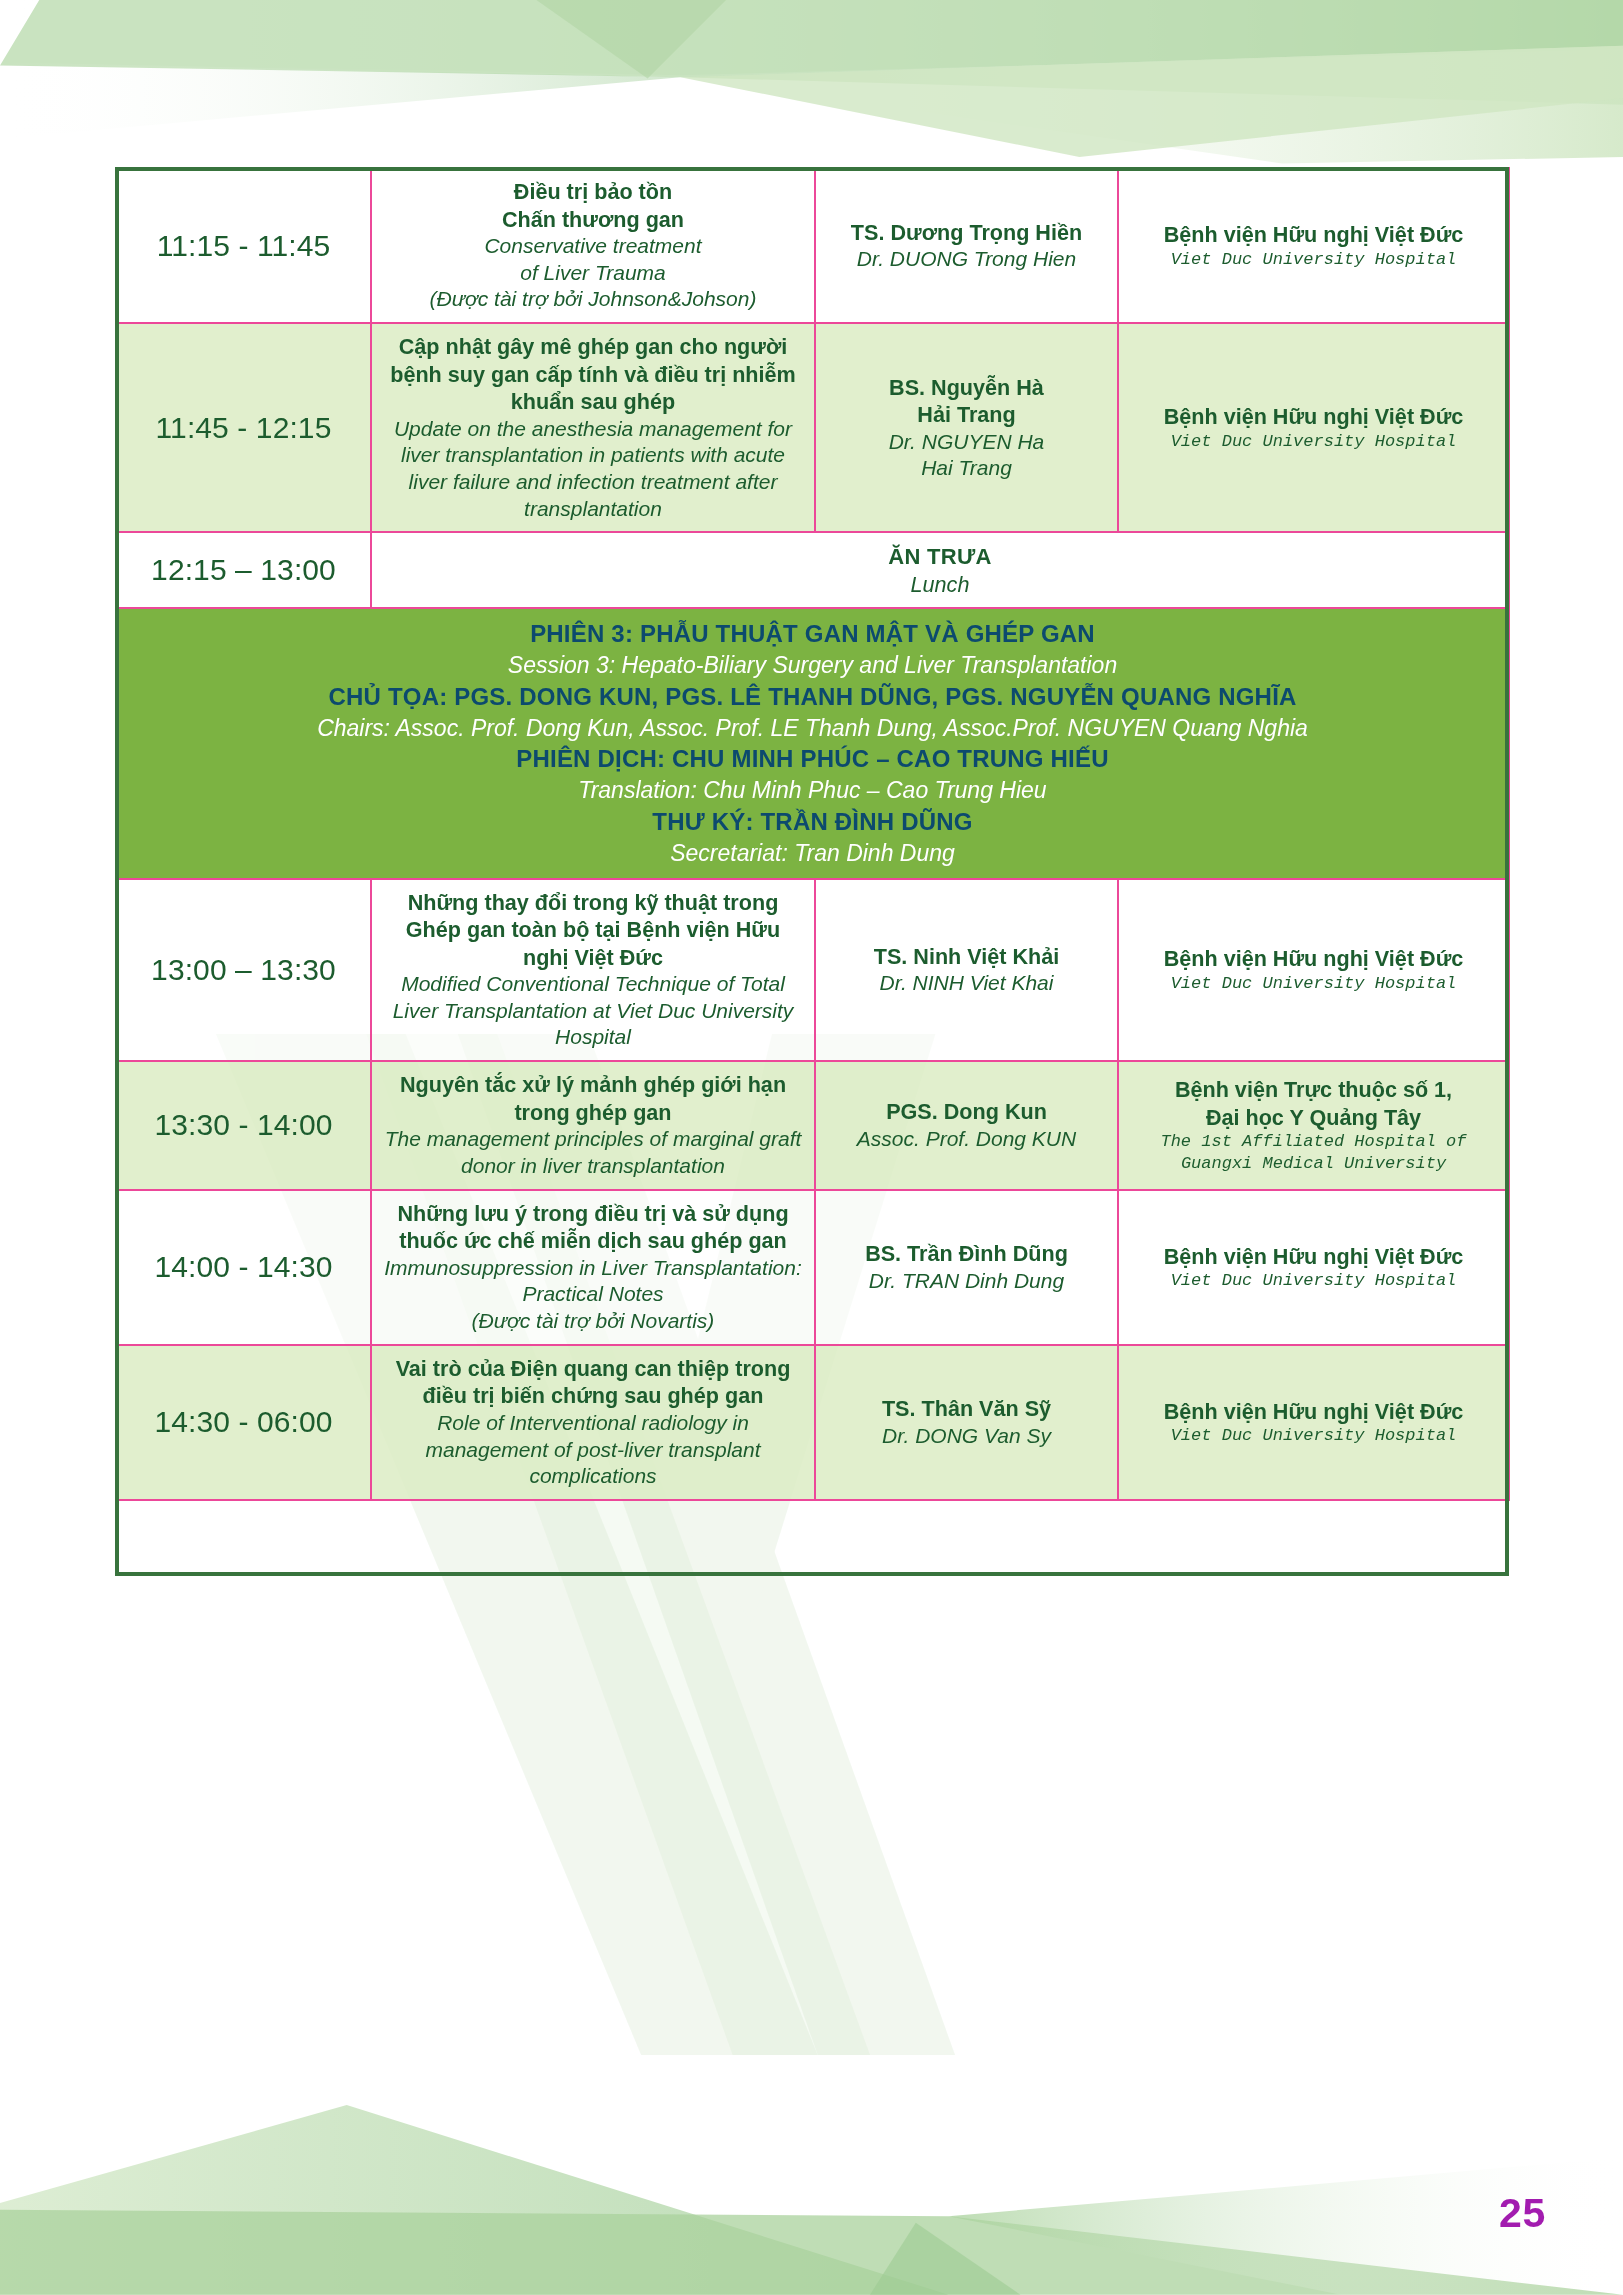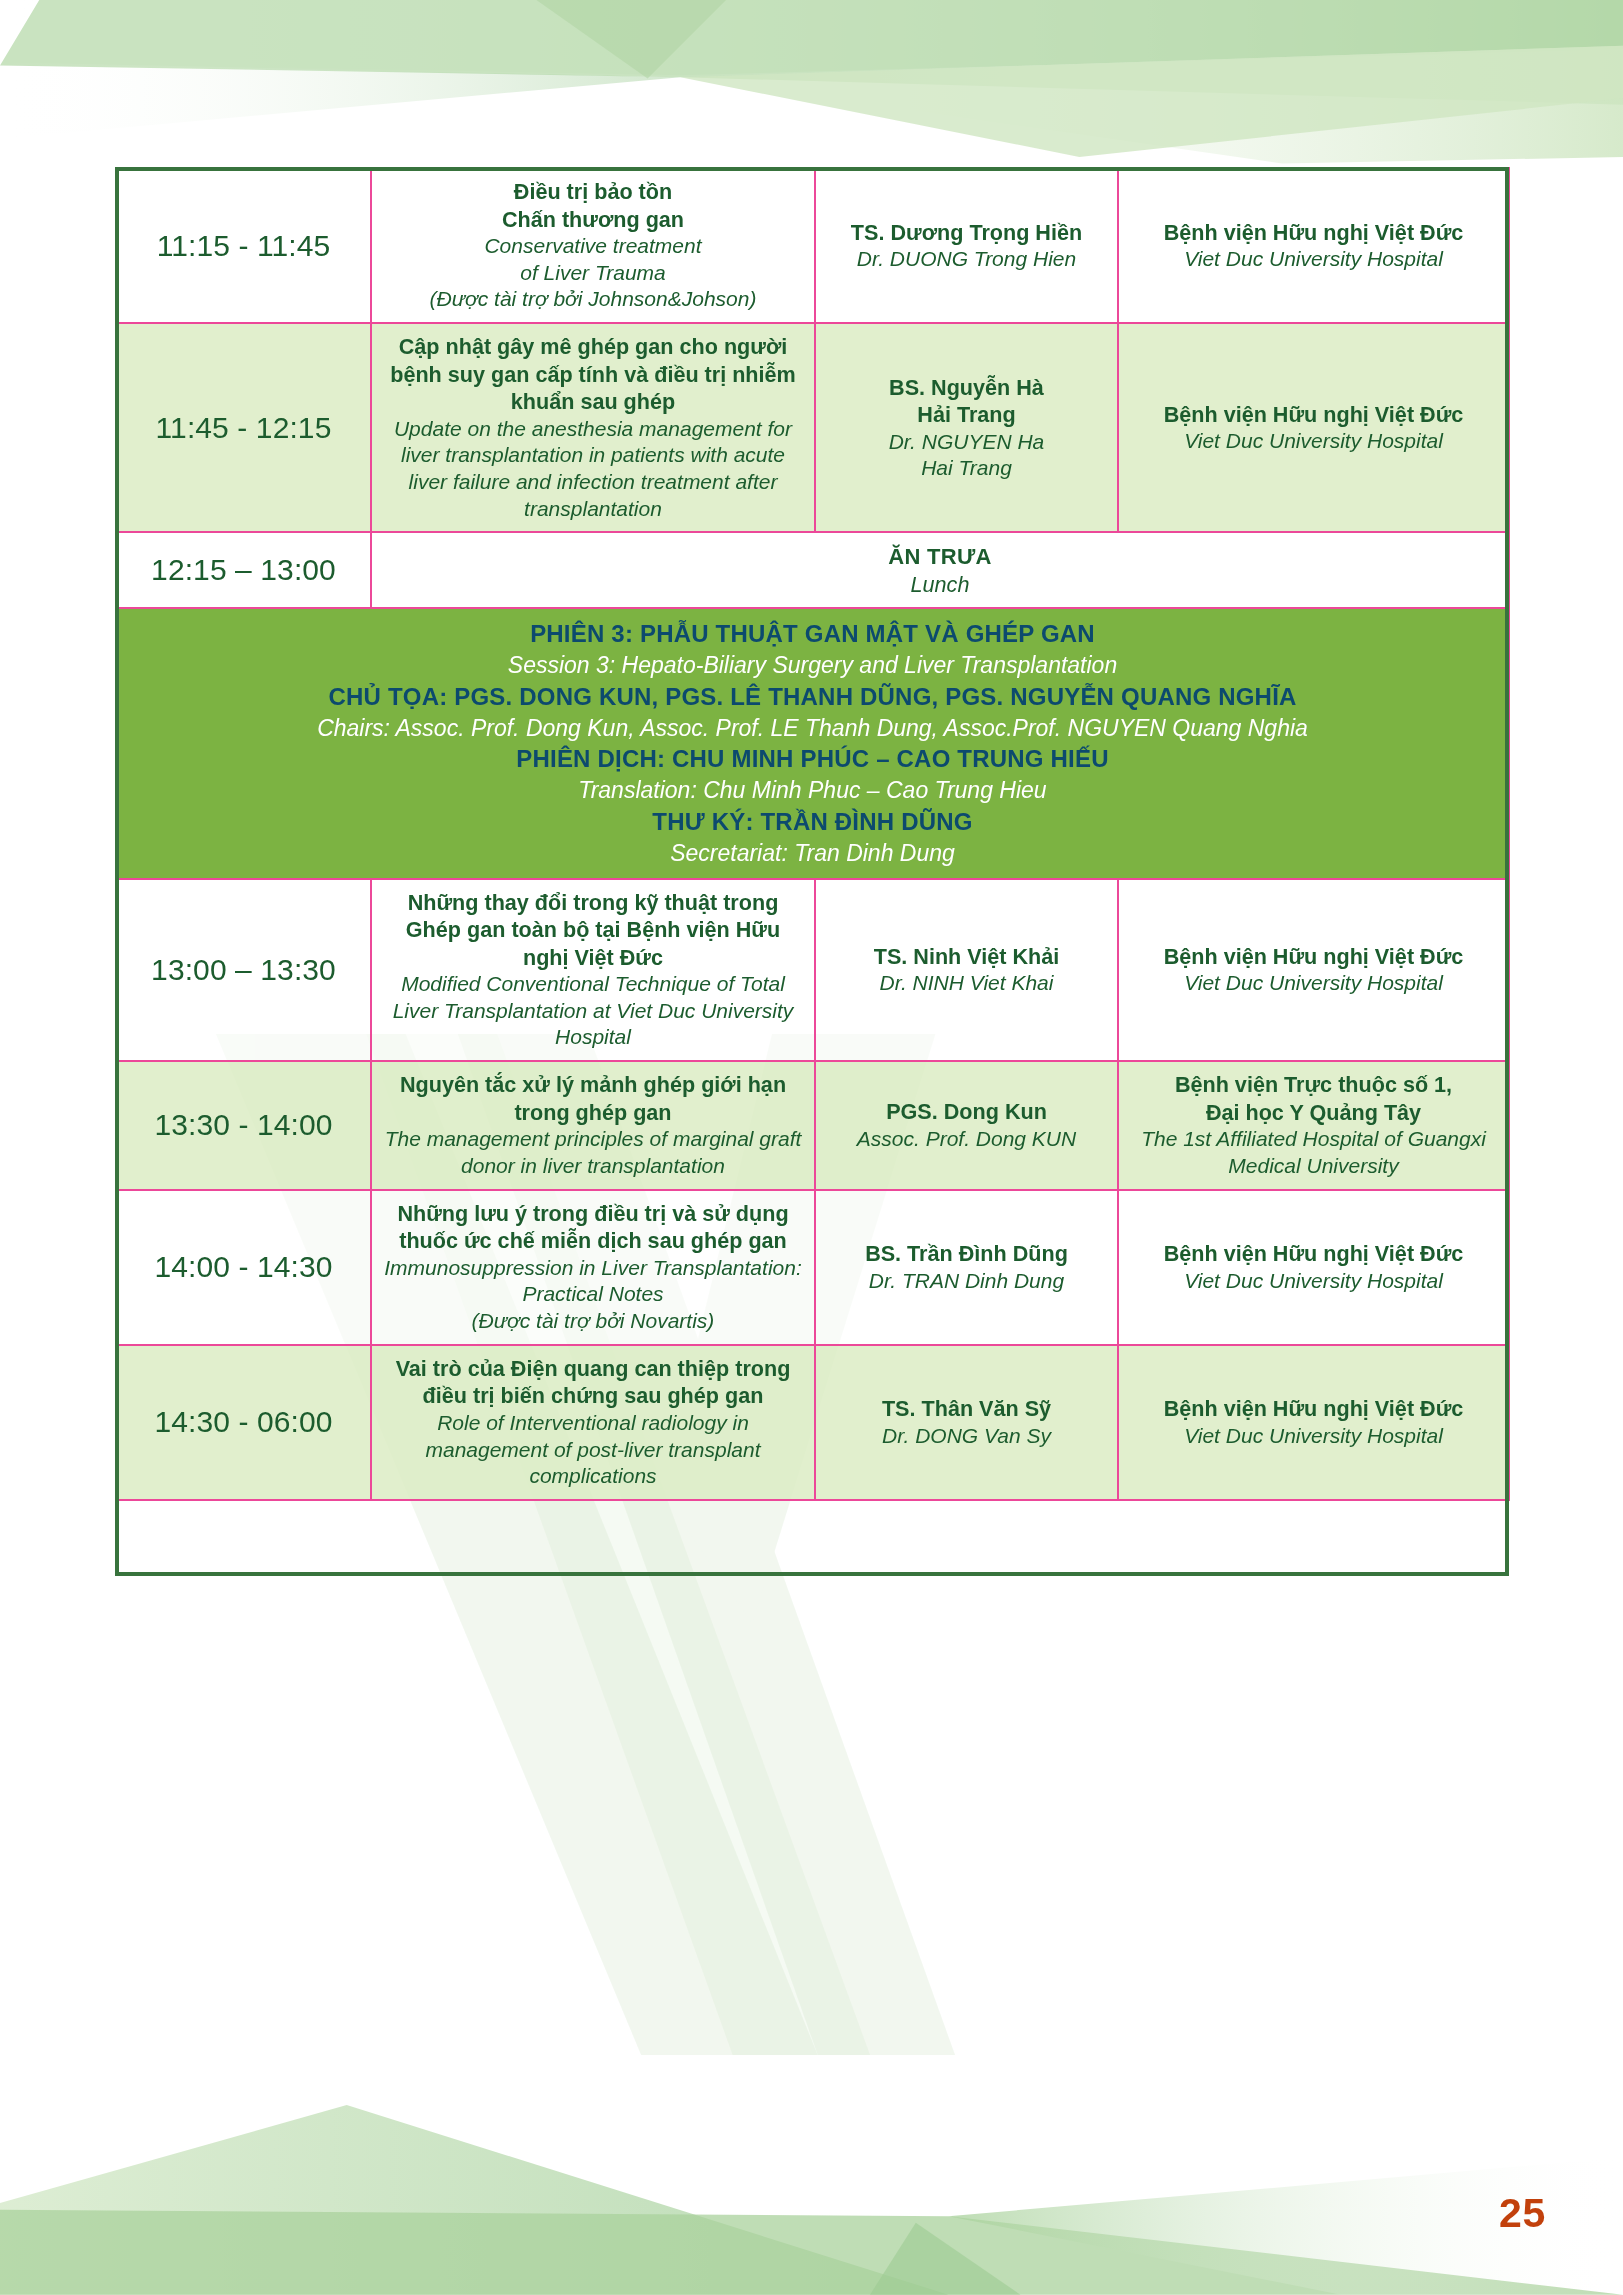--- a/index.html
+++ b/index.html
@@ -89,21 +89,21 @@
     font-style: italic;
     font-weight: 400;
     line-height: 1.27;
   }
   .vn + .en { margin-top: 0px; }
 
   .topic-cell { padding: 13px 14.4px; }
   .speaker-cell .vn { font-size: 21.6px; }
   .speaker-cell .en { font-size: 21px; }
   .hosp-cell .vn { font-size: 21.6px; }
-  .hosp-cell .en { font-size: 21px; }
+  .hosp-cell .en { font-size: 17px; font-family: Liberation Mono, monospace; }
 
   
   .break-cell { padding: 19.6px 10.5px; }
   .break-cell .vn { font-size: 22px; letter-spacing: 0.3px; }
   .break-cell .en { font-size: 21.6px; }
 
   
   td.session-band {
     background: #7cb342 !important;
     border-left: 2px solid #38733d;
@@ -127,21 +127,21 @@
     line-height: 1.33;
   }
 
   
   #page-number {
     position: absolute;
     right: 77px;
     bottom: 58px;
     font-size: 41px;
     font-weight: bold;
-    color: #c2410c;
+    color: #a21caf;
     letter-spacing: 0.7px;
   }
 </style>
 </head>
 <body>
 
 <div id="page">
 
   <div class="deco" id="deco-top">
     <svg viewBox="0 0 2481 270" preserveAspectRatio="none" xmlns="http://www.w3.org/2000/svg">

